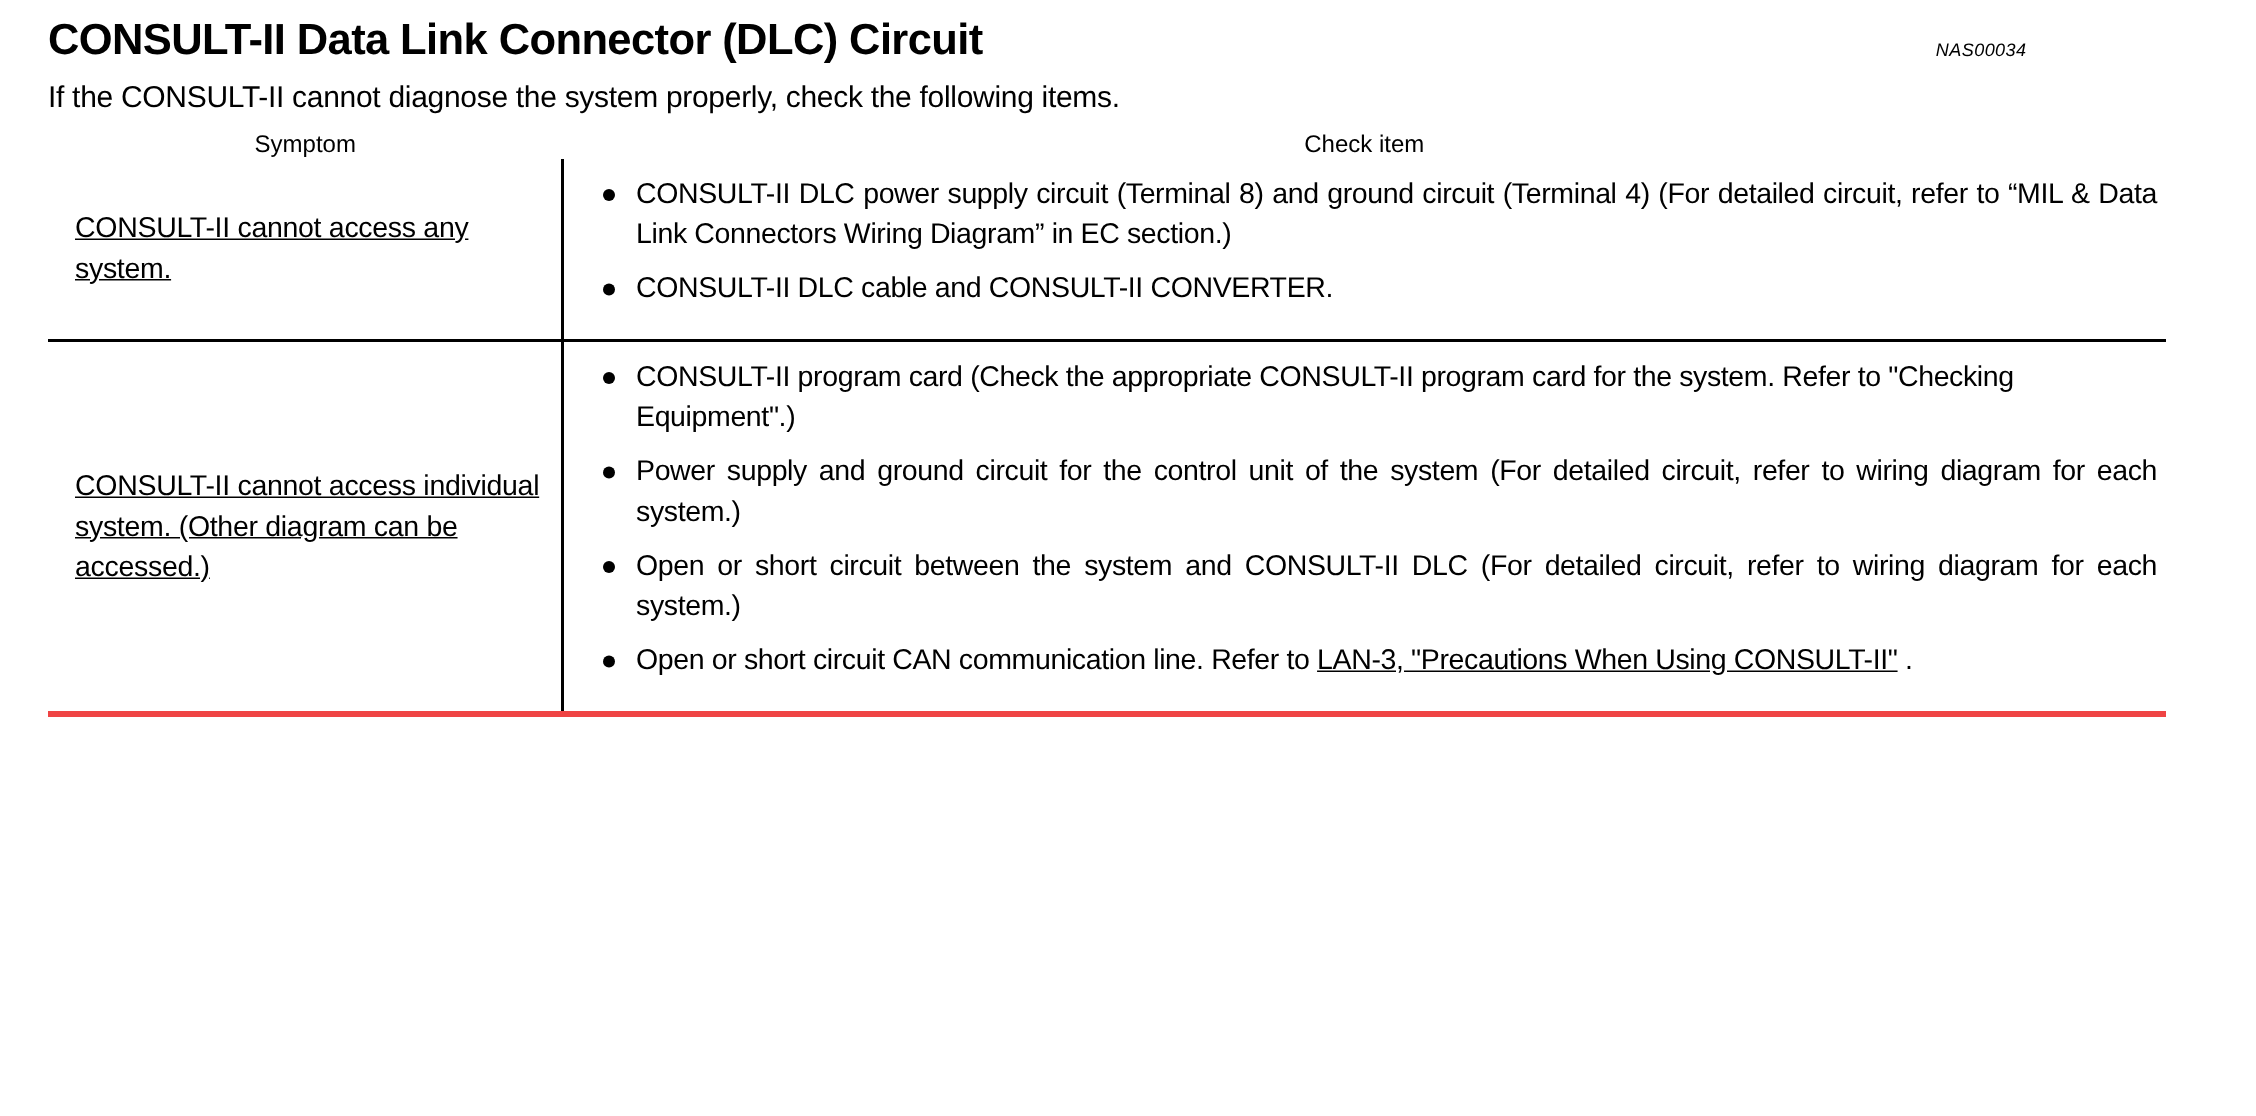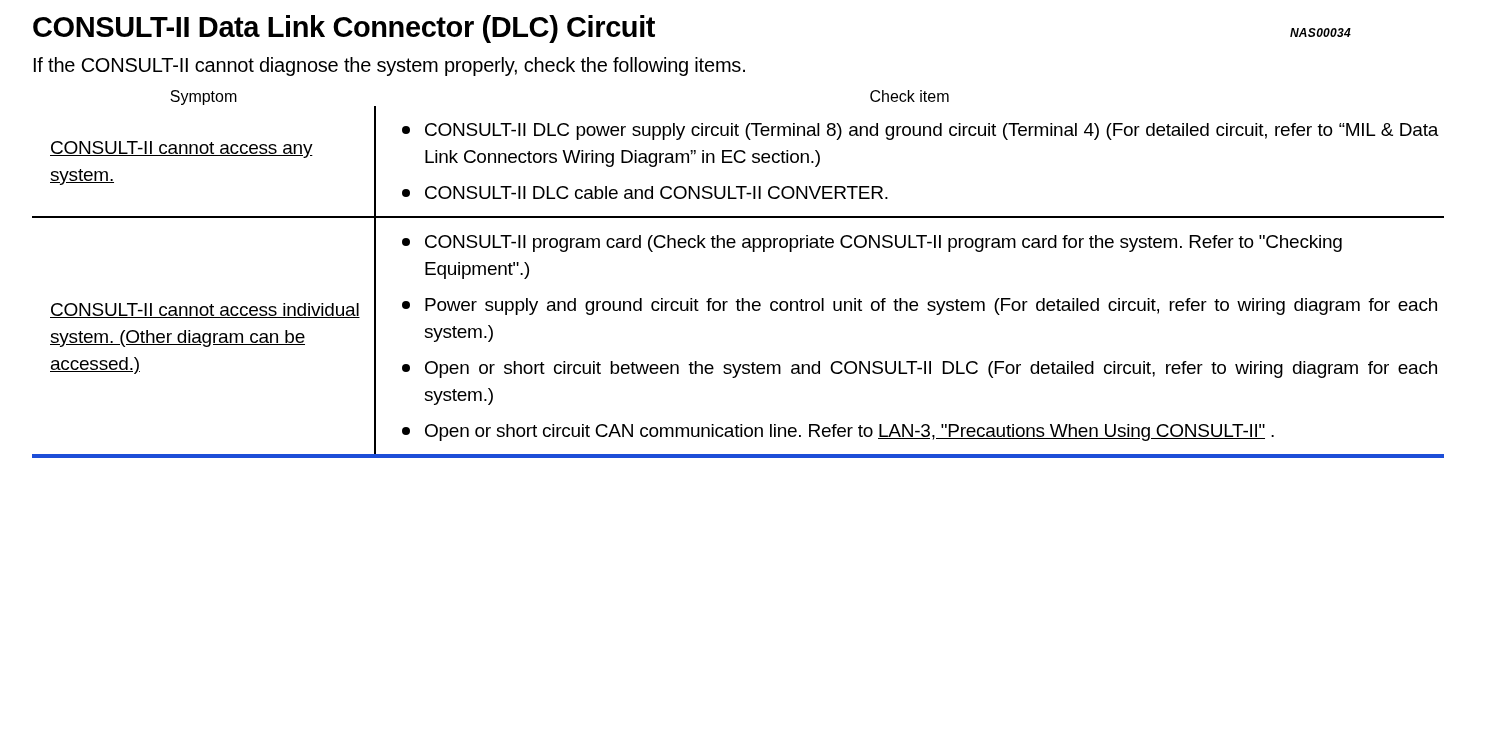--- a/index.html
+++ b/index.html
@@ -41,21 +41,21 @@
     letter-spacing: -0.2px;
     line-height: 28px;
     margin-top: -1px;
   }
   .doc-code {
     position: absolute;
     right: 0px;
     top: 26px;
     font-size: 12px;
     font-style: italic;
-    font-weight: bold;
+    font-weight: normal;
     letter-spacing: 0.3px;
   }
   .intro-line {
     font-size: 20px;
     line-height: 28px;
     margin-top: 7px;
     letter-spacing: -0.2px;
     white-space: nowrap;
   }
 
@@ -70,25 +70,25 @@
     vertical-align: middle;
     padding: 0;
     font-weight: normal;
   }
   .col-symptom { width: 343px; }
   .col-check   { width: 1069px; }
   .row-body td {
     border-bottom: 2px solid #000;
   }
   .row-body.last td {
-    border-bottom: 4px solid #1d4ed8;
+    border-bottom: 4px solid #ef4444;
   }
   td.cell-check {
     border-left: 2px solid #000;
-    padding: 10px 6px 10px 24px;
+    padding: 10px 6px 20px 24px;
   }
   td.cell-symptom {
     padding: 10px 12px 10px 18px;
     font-size: 19px;
     line-height: 27px;
     letter-spacing: -0.2px;
     text-decoration: underline;
   }
 
   

